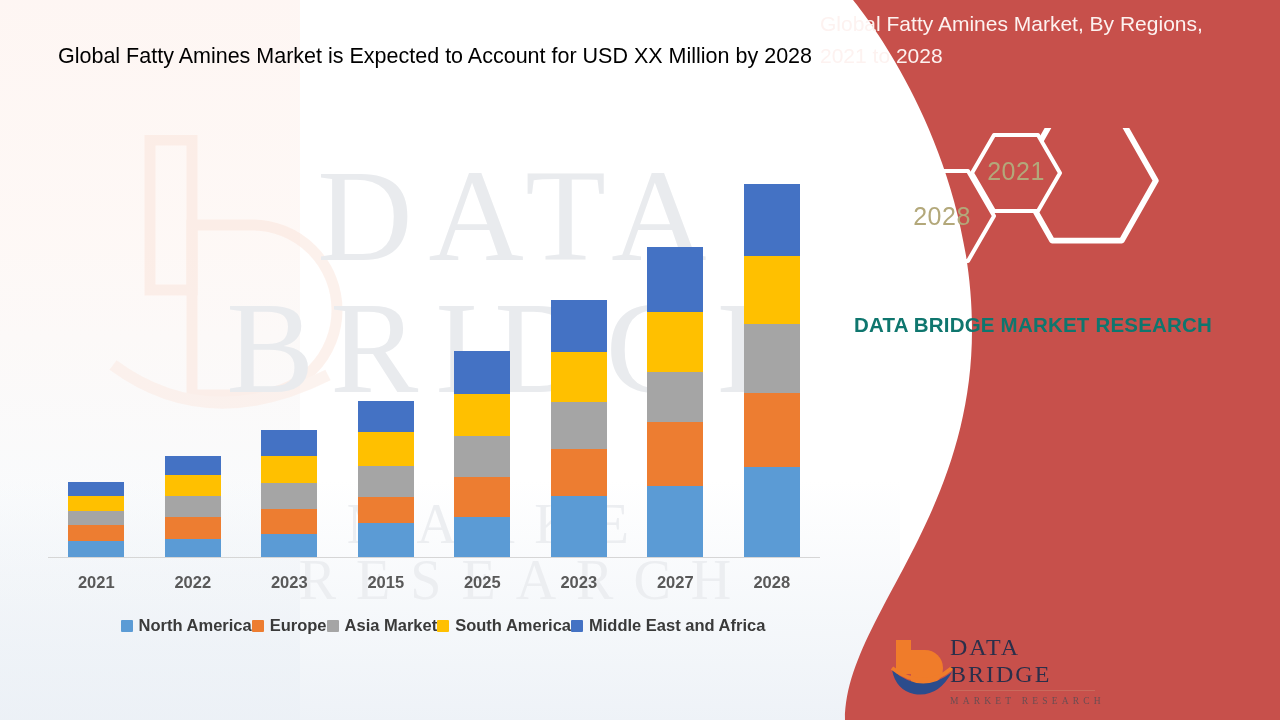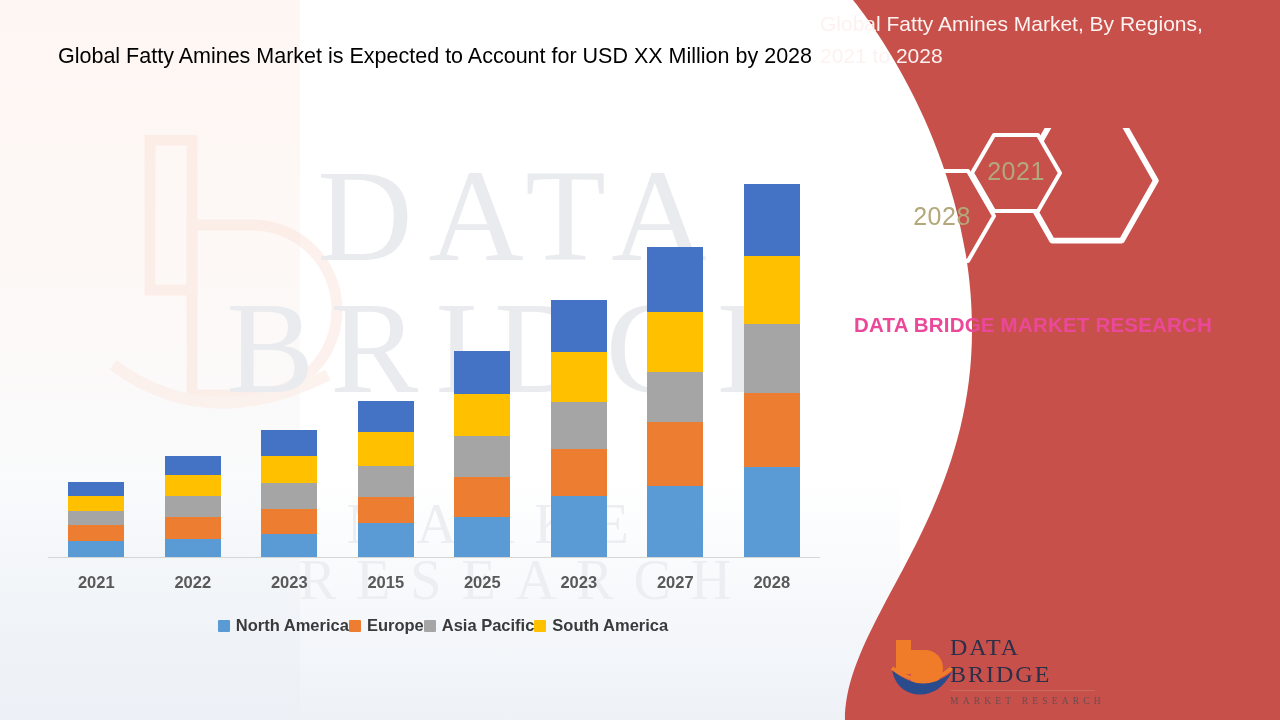--- a/index.html
+++ b/index.html
@@ -80,21 +80,21 @@
     text-align:left;color:#fdf2f0;font-size:21px;line-height:1.5;
   }
   .hexwrap{position:absolute;left:0;top:128px;width:460px;height:160px;}
   .hex-num{
     position:absolute;font-size:25px;color:#b3a87a;font-weight:400;
     letter-spacing:.5px;
   }
   .brand{
     position:absolute;left:0;top:310px;width:460px;
     padding-right:34px;box-sizing:border-box;text-align:center;
-    color:#ec4899;font-size:20.5px;font-weight:700;line-height:1.5;letter-spacing:.2px;
+    color:#0f766e;font-size:20.5px;font-weight:700;line-height:1.5;letter-spacing:.2px;
   }
   .logo{position:absolute;left:890px;top:632px;width:220px;height:70px;}
   .logo-text{position:absolute;left:60px;top:2px;}
   .logo-name{
     font-family:"Liberation Serif", serif;font-size:24px;color:#2b2f4a;letter-spacing:2px;
   }
   .logo-sub{
     font-family:"Liberation Serif", serif;font-size:9.5px;color:#6b4d52;letter-spacing:4.2px;margin-top:5px;
   }
   .logo-rule{width:145px;height:1px;background:#c96a5d;margin-top:2px;}
@@ -212,25 +212,29 @@
       <div class="legend-item">
         <span class="legend-swatch" style="background: rgb(91, 155, 213);"></span>
         <span class="legend-label">North America</span>
       </div>
       <div class="legend-item">
         <span class="legend-swatch" style="background: rgb(237, 125, 49);"></span>
         <span class="legend-label">Europe</span>
       </div>
       <div class="legend-item">
         <span class="legend-swatch" style="background: rgb(165, 165, 165);"></span>
-        <span class="legend-label">Asia Pacific</span>
+        <span class="legend-label">Asia Market</span>
       </div>
       <div class="legend-item">
         <span class="legend-swatch" style="background: rgb(255, 192, 0);"></span>
         <span class="legend-label">South America</span>
+      </div>
+      <div class="legend-item">
+        <span class="legend-swatch" style="background: rgb(68, 114, 196);"></span>
+        <span class="legend-label">Middle East and Africa</span>
       </div>
     </div>
 
   <div class="red-panel">
     <svg width="460" height="720" viewBox="0 0 460 720" style="position:absolute;left:0;top:0;">
       <path d="M33 0 C 33 0, 152 140, 152 330 C 152 520, 25 620, 25 720 L 460 720 L 460 0 Z" fill="#C7504B"></path>
     </svg>
 
     <div class="panel-title">
       <span>Global Fatty Amines Market, By Regions, 2021 to 2028</span>

